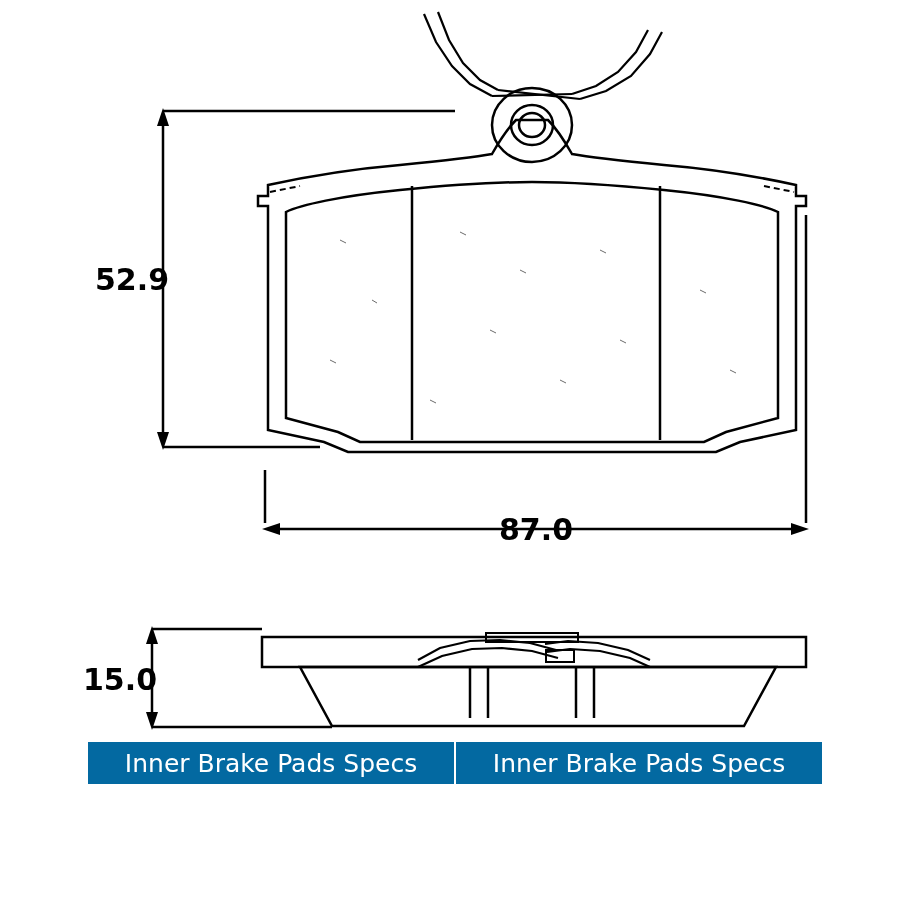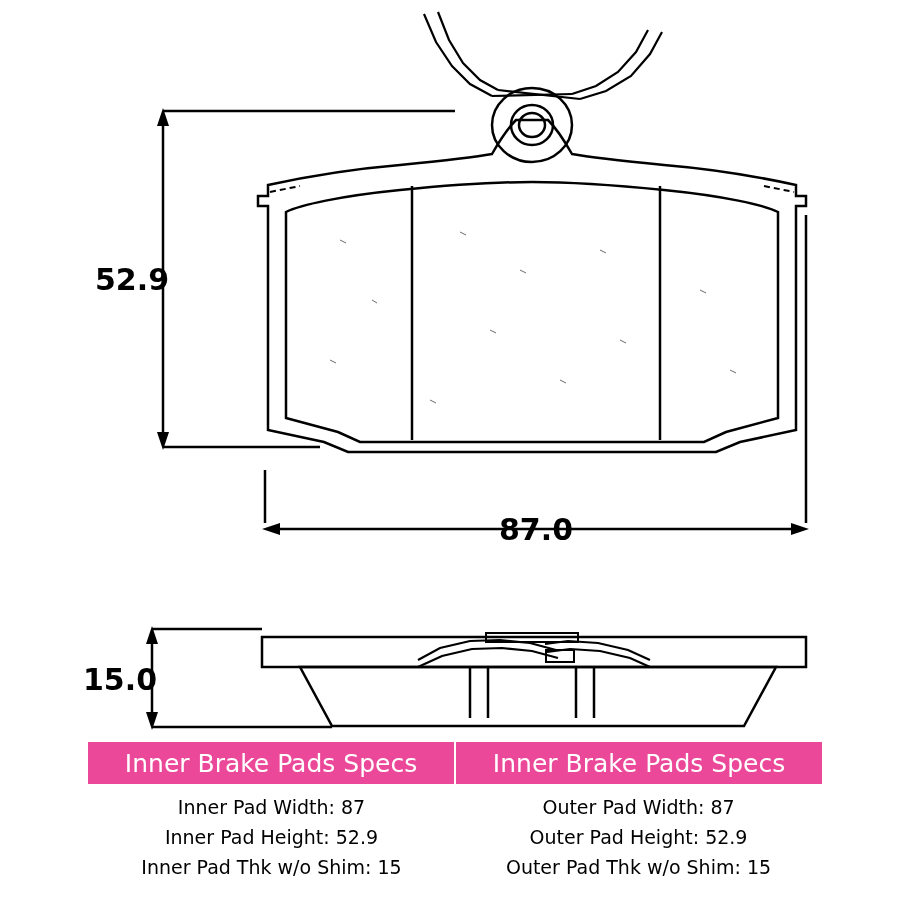--- a/index.html
+++ b/index.html
@@ -45,21 +45,21 @@
   .spec-bars {
     position: absolute;
     left: 88px;
     top: 0px;
     width: 734px;
     height: 42px;
     display: flex;
   }
   .spec-bar {
     flex: 1 1 50%;
-    background: #ec4899;
+    background: #0369a1;
     color: #ffffff;
     display: flex;
     align-items: center;
     justify-content: center;
     font-size: 25px;
     font-weight: normal;
     letter-spacing: 0px;
   }
   .spec-bar.left { border-right: 2px solid #ffffff; }
   .spec-cols {
@@ -217,27 +217,15 @@
       <polygon points="152,730 146,712 158,712" fill="#000000" stroke="none"></polygon>
     </g>
     <text class="dimtext" x="120" y="690" text-anchor="middle">15.0</text>
   </svg>
 
   <div class="spec-block">
     <div class="spec-bars">
       <div class="spec-bar left">Inner Brake Pads Specs</div>
       <div class="spec-bar right">Inner Brake Pads Specs</div>
     </div>
-    <div class="spec-cols">
-      <div class="spec-col">
-        <div class="spec-line">Inner Pad Width: 87</div>
-        <div class="spec-line">Inner Pad Height: 52.9</div>
-        <div class="spec-line">Inner Pad Thk w/o Shim: 15</div>
-      </div>
-      <div class="spec-col">
-        <div class="spec-line">Outer Pad Width: 87</div>
-        <div class="spec-line">Outer Pad Height: 52.9</div>
-        <div class="spec-line">Outer Pad Thk w/o Shim: 15</div>
-      </div>
-    </div>
   </div>
 
 </div>
 
 </body></html>

